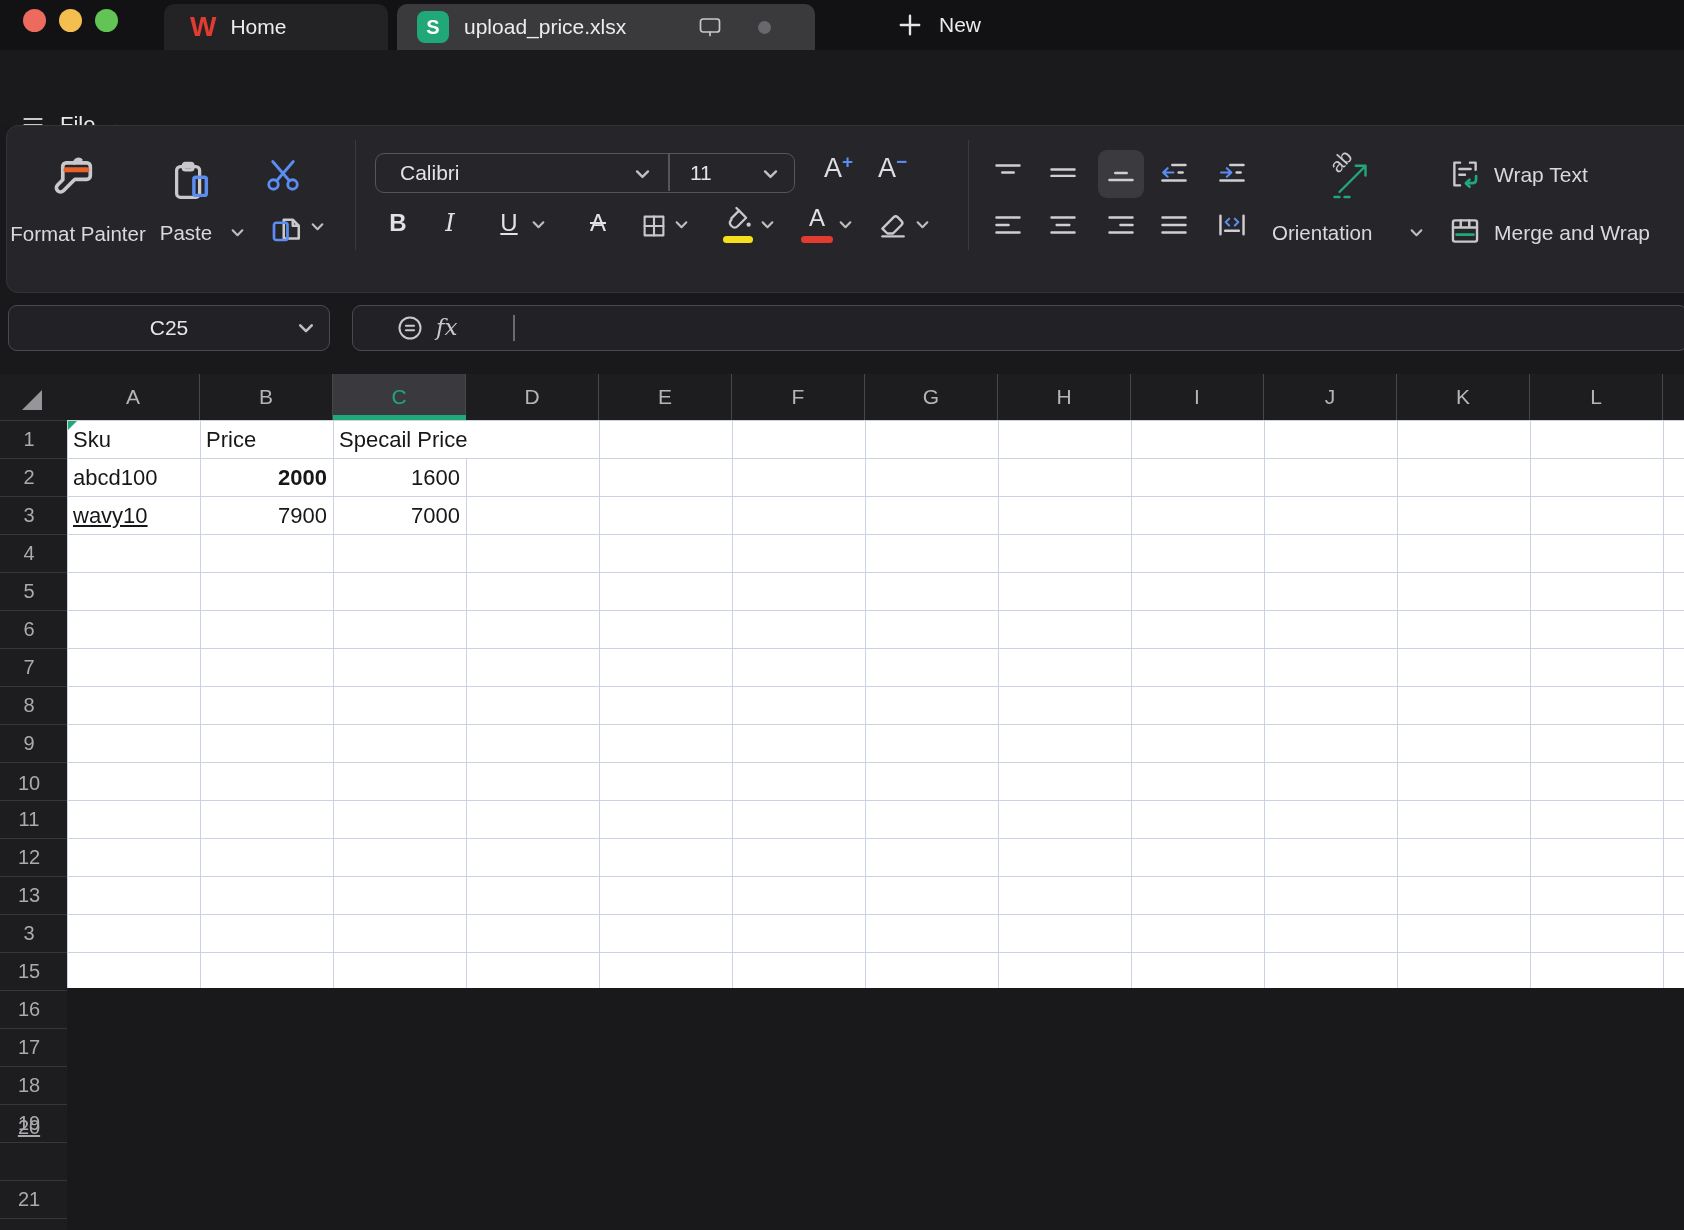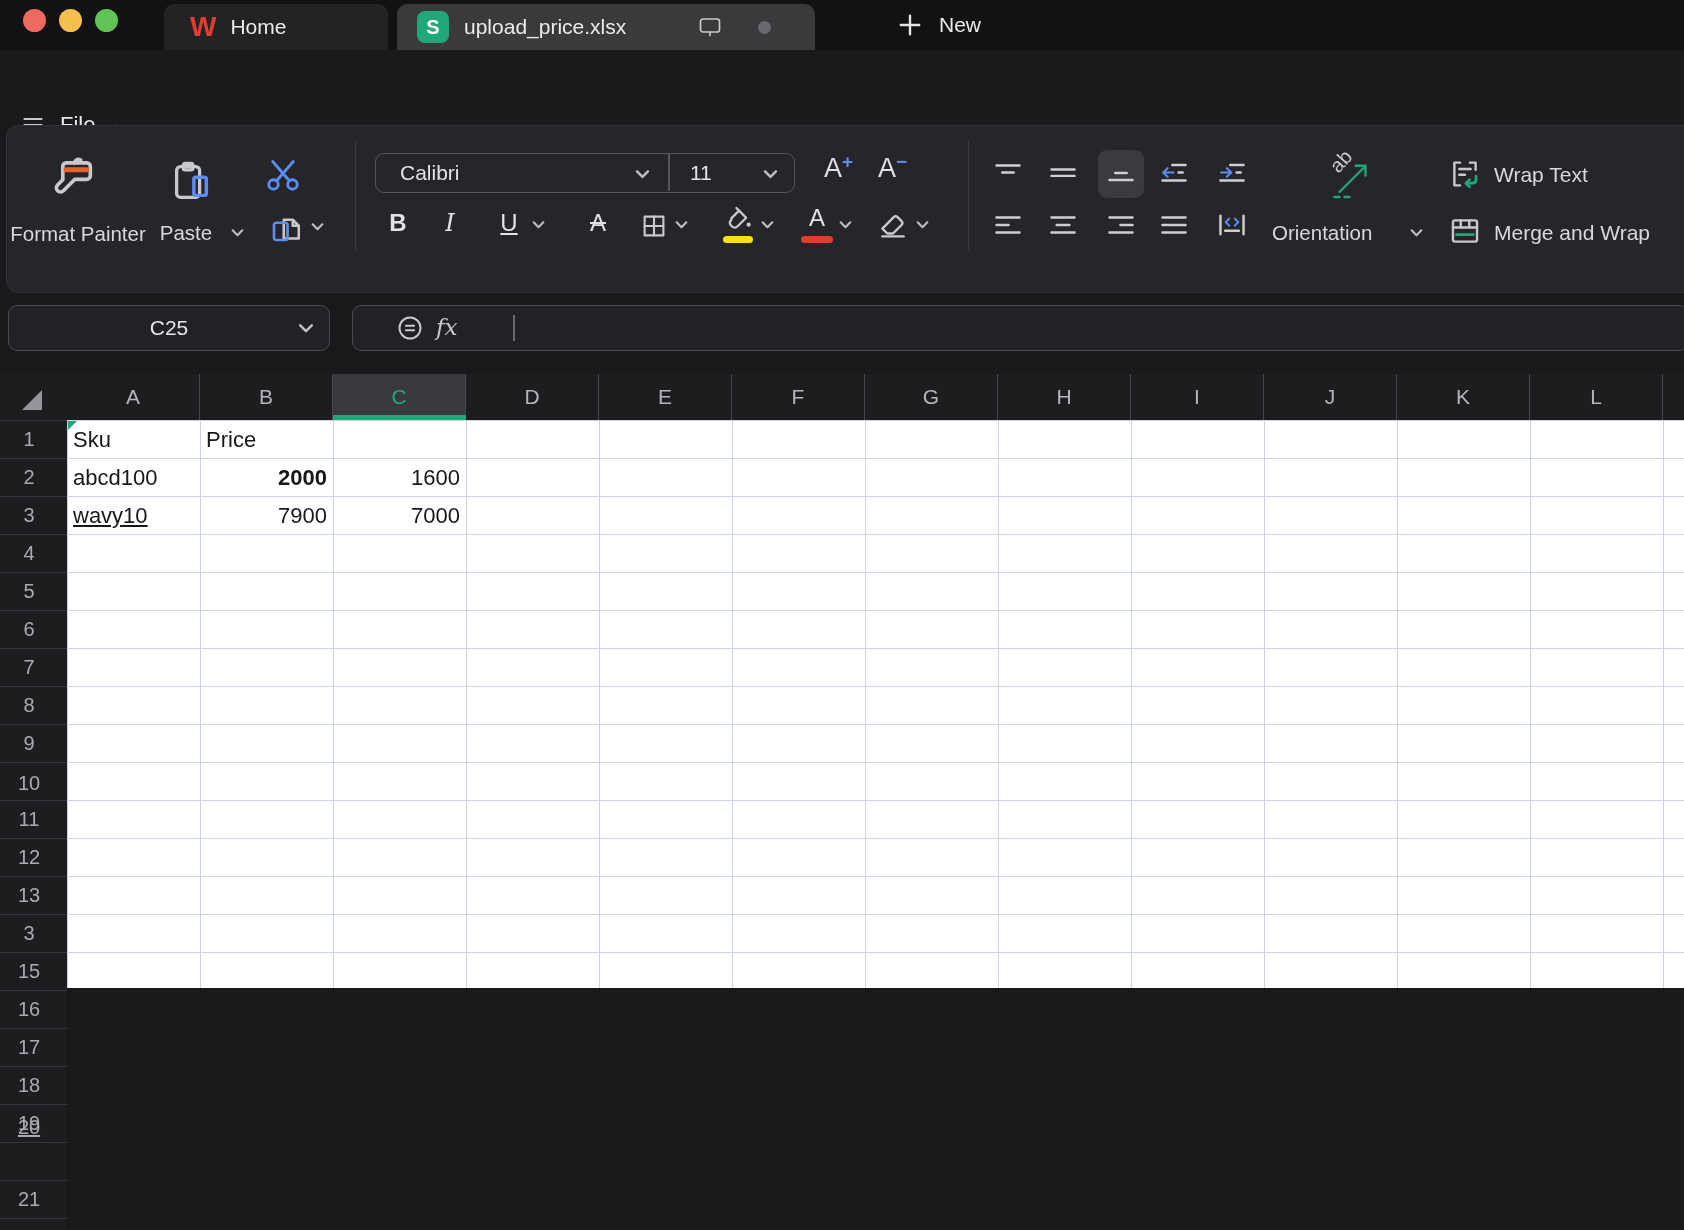--- a/index.html
+++ b/index.html
@@ -402,19 +402,20 @@
     <div class="rowhead" style="top: 608px;">17</div>
     <div class="rowhead" style="top: 646px;">18</div>
     <div class="rowhead" style="top: 684px;">19</div>
     <div class="rowhead" style="top: 688px; text-decoration: underline;">20</div>
     <div class="rowhead" style="top: 760px;">21</div>
     <div class="rowhead" style="top: 798px;">22</div>
   </div>
 <div class="cells">
     <div class="cell l" style="left: 1px; top: 1px; width: 132px;">Sku<span class="flag"></span></div>
     <div class="cell l" style="left: 134px; top: 1px; width: 132px;">Price</div>
+    <div class="cell l" style="left: 267px; top: 1px; width: 265px;">Specail Price</div>
     <div class="cell l" style="left: 1px; top: 39px; width: 132px;">abcd100</div>
     <div class="cell r" style="left: 134px; top: 39px; width: 132px; font-weight: bold;">2000</div>
     <div class="cell r" style="left: 267px; top: 39px; width: 132px;">1600</div>
     <div class="cell l u" style="left: 1px; top: 77px; width: 132px;">wavy10</div>
     <div class="cell r" style="left: 134px; top: 77px; width: 132px;">7900</div>
     <div class="cell r" style="left: 267px; top: 77px; width: 132px;">7000</div>
   </div>
 
 </body></html>

